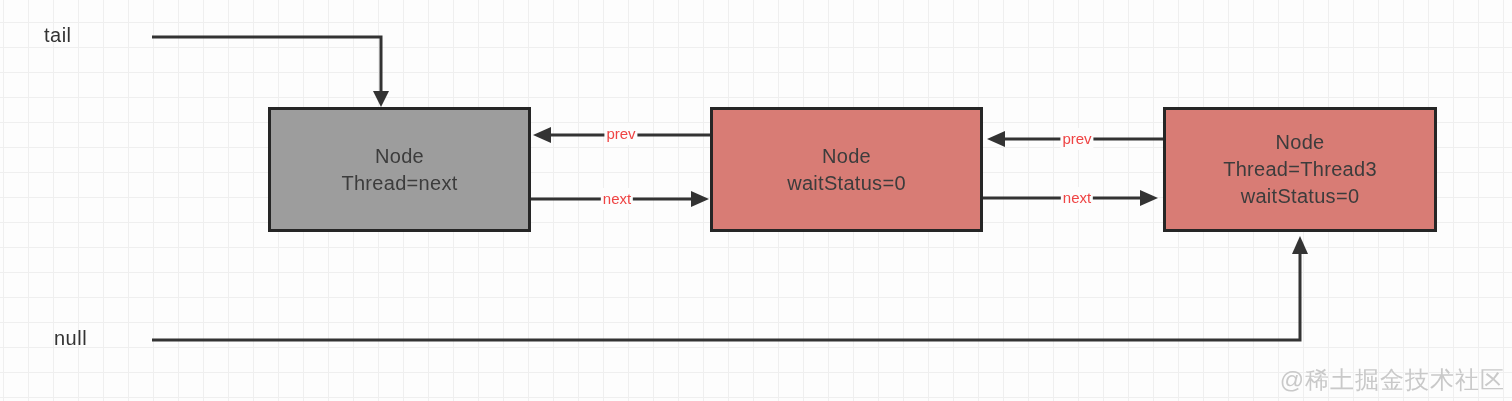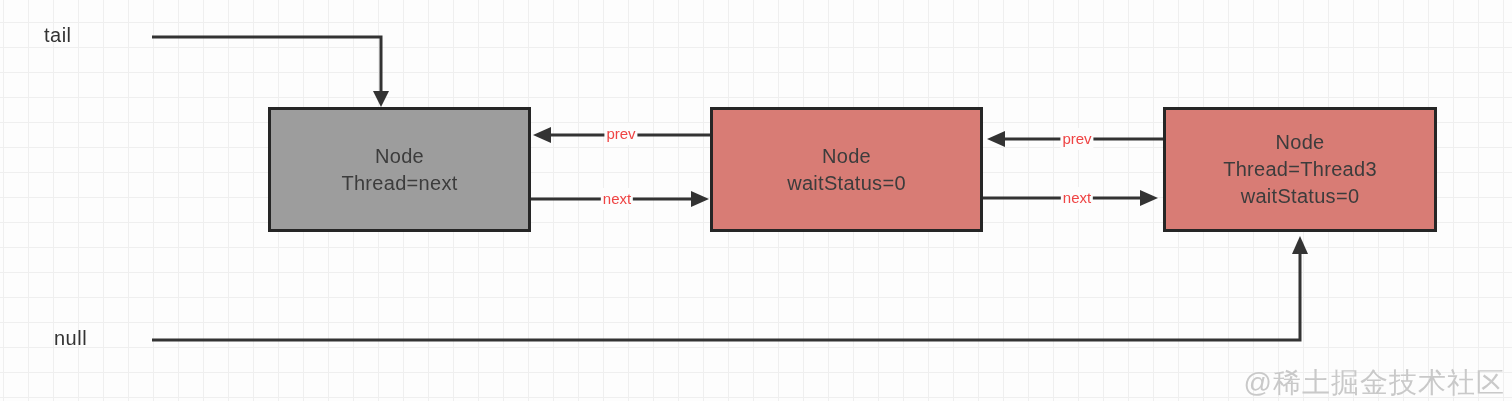--- a/index.html
+++ b/index.html
@@ -74,21 +74,21 @@
     line-height: 22px;
   }
   .edge-label-prev-1 { left: 621px;  top: 134px; }
   .edge-label-next-1 { left: 617px;  top: 199px; }
   .edge-label-prev-2 { left: 1077px; top: 139px; }
   .edge-label-next-2 { left: 1077px; top: 198px; }
   .watermark {
     position: absolute;
     right: 7px;
     top: 364px;
-    font-size: 28px;
+    font-size: 24px;
     letter-spacing: 1px;
     color: #c9c9c9;
     white-space: nowrap;
   }
 </style>
 </head>
 <body>
 
 <div class="canvas">
 

